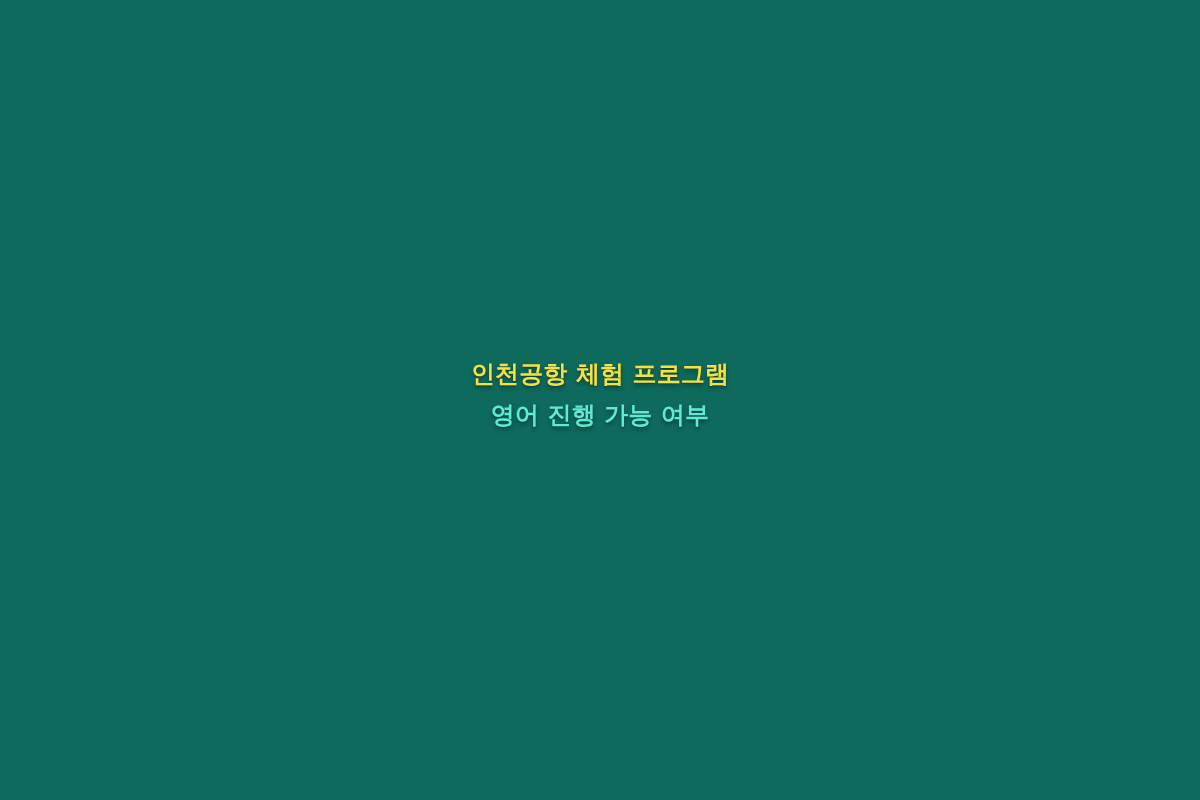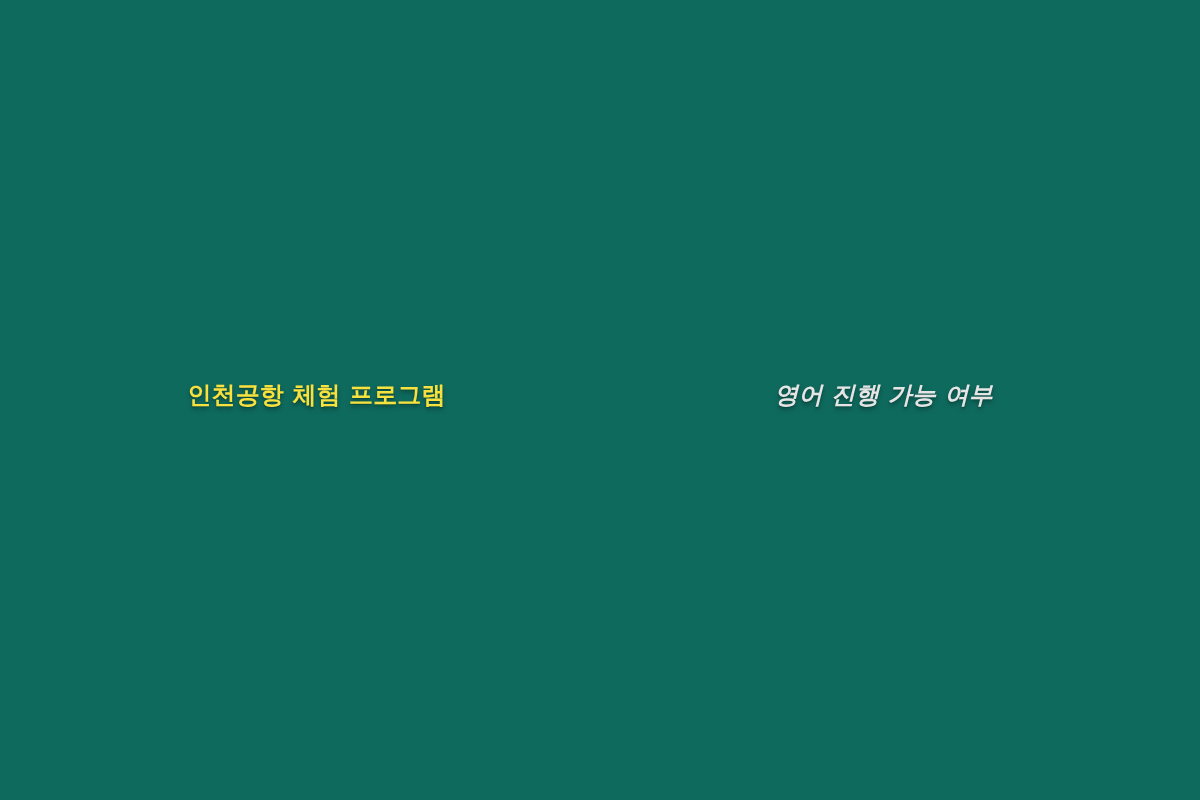--- a/index.html
+++ b/index.html
@@ -24,21 +24,21 @@
     flex-direction: column;
     align-items: center;
     justify-content: center;
     background-color: #0F6A5E;
     overflow: hidden;
     user-select: none;
   }
 
   .headline {
     display: flex;
-    flex-direction: row;
+    flex-direction: column;
     align-items: center;
     justify-content: center;
     gap: 14px;
     width: 100%;
     padding: 0 40px;
     box-sizing: border-box;
     margin-top: -10px;
   }
 
   .headline-line {
@@ -68,17 +68,17 @@
 </style>
 </head>
 <body>
 
 <div class="banner" style="background-color: rgb(15, 106, 94);">
 
   <div class="headline">
 
     <span class="headline-line headline-line--one" style="color: rgb(247, 225, 63); font-size: 24px;">인천공항 체험 프로그램</span>
 
-    <span class="headline-line headline-line--two" style="color: #e5e5e5; font-size: 24px; font-style: italic;">영어 진행 가능 여부</span>
+    <span class="headline-line headline-line--two" style="color: #5eead4; font-size: 24px;">영어 진행 가능 여부</span>
 
   </div>
 
 </div>
 
 </body></html>

